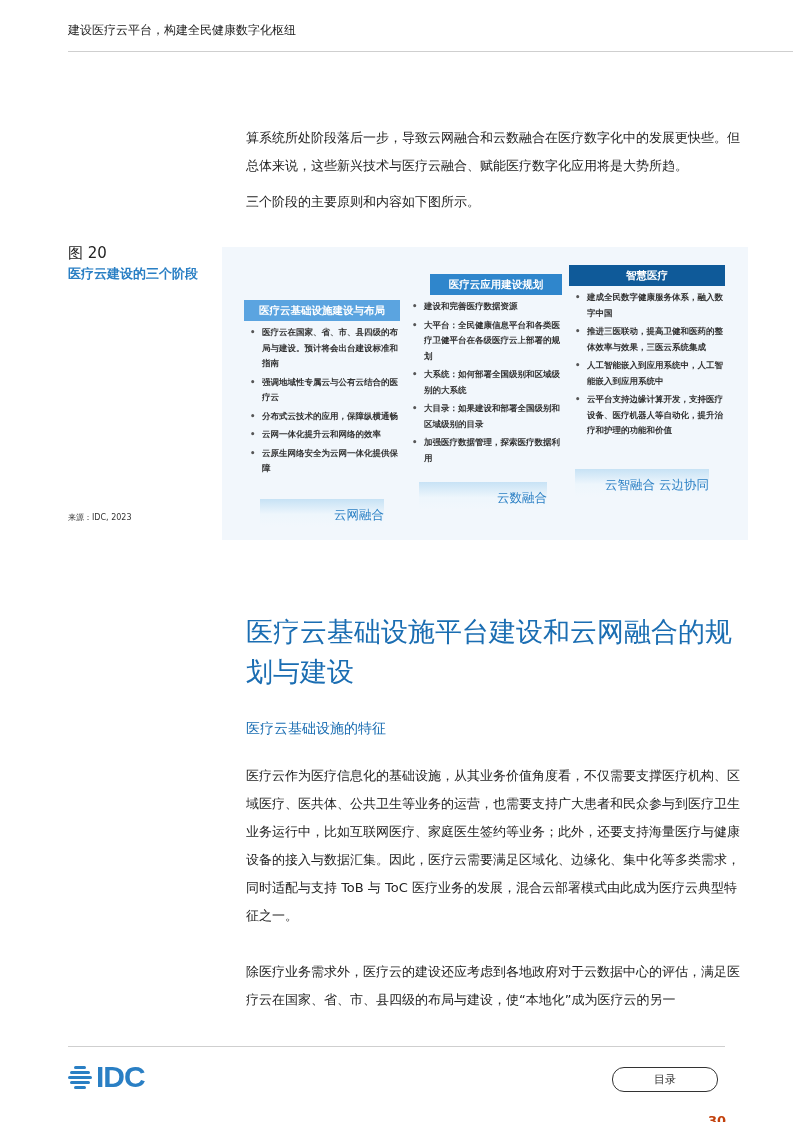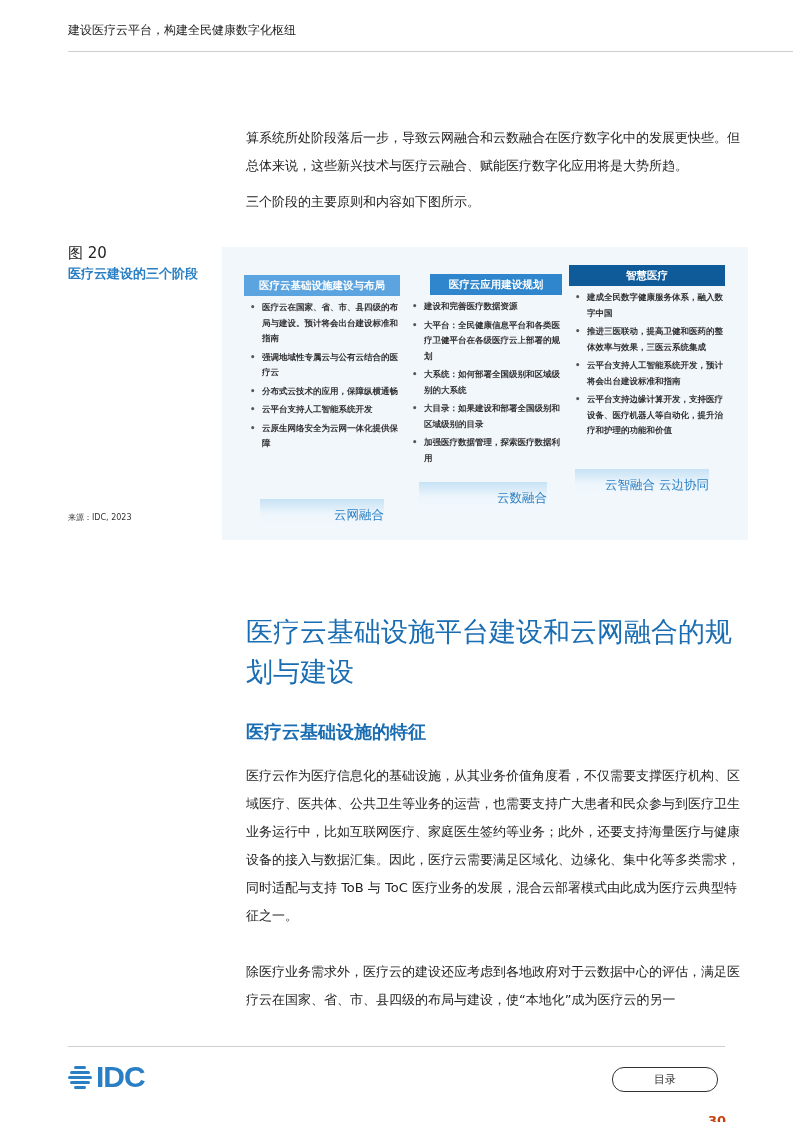--- a/index.html
+++ b/index.html
@@ -39,21 +39,21 @@
   .col-foot {
     position:absolute; height:28px; line-height:32px; text-align:right; font-size:12.5px; font-weight:normal;
     color:#2a7fc4;
     background:linear-gradient(to bottom, #c7e2f5 0%, #eef6fc 55%, rgba(242,247,252,0) 100%);
   }
 
   .section-title {
     position:absolute; left:246px; top:612px; width:500px; font-size:27px; line-height:40px; color:#1a6db2;
   }
   .sub-title {
-    position:absolute; left:246px; top:720px; font-size:18px; font-weight:bold; color:#1a6db2;
+    position:absolute; left:246px; top:720px; font-size:14px; font-weight:normal; color:#1a6db2;
   }
 
   .footer-rule { position:absolute; left:68px; width:657px; top:1046px; height:1px; background:#cfcfcf; }
   .logo { position:absolute; left:68px; top:1063px; height:28px; display:flex; align-items:center; }
   .logo-globe { width:24px; height:24px; position:relative; margin-right:4px; }
   .logo-globe span { position:absolute; left:0; right:0; height:3px; background:#2a7fc4; border-radius:2px; }
   .logo-text { font-family:"Liberation Sans", sans-serif; font-size:30px; font-weight:bold; color:#2a7fc4; letter-spacing:-1px; line-height:28px; }
   .toc-button {
     position:absolute; left:596px; top:1067px; width:104px; height:23px; border:1.3px solid #333; border-radius:12px;
     text-align:center; line-height:23px; font-size:11px; color:#333; background:#fff;margin-left:16px;
@@ -70,27 +70,27 @@
   <p>算系统所处阶段落后一步，导致云网融合和云数融合在医疗数字化中的发展更快些。但总体来说，这些新兴技术与医疗云融合、赋能医疗数字化应用将是大势所趋。</p>
   <p style="margin-top:8px;">三个阶段的主要原则和内容如下图所示。</p>
 </div>
 
 <div class="fig-label">图 20</div>
 <div class="fig-title">医疗云建设的三个阶段</div>
 <div class="fig-source">来源：IDC, 2023</div>
 
 <div class="figure-panel">
 
-  <div class="col" style="left:22px; top:28px;">
+  <div class="col" style="left:22px; top:53px;">
     <div class="col-head" style="background:#5ba4e0;">医疗云基础设施建设与布局</div>
     <ul class="col-list">
       <li>医疗云在国家、省、市、县四级的布局与建设。预计将会出台建设标准和指南</li>
       <li>强调地域性专属云与公有云结合的医疗云</li>
       <li>分布式云技术的应用，保障纵横通畅</li>
-      <li>云平台支持人工智能系统开发</li>
+      <li>云网一体化提升云和网络的效率</li>
       <li>云原生网络安全为云网一体化提供保障</li>
     </ul>
   </div>
   <div class="col-foot" style="left:38px; top:252px; width:124px;">云网融合</div>
 
   <div class="col" style="left:184px; top:27px;">
     <div class="col-head" style="background:#2f86cc;margin-left:24px;">医疗云应用建设规划</div>
     <ul class="col-list">
       <li>建设和完善医疗数据资源</li>
       <li>大平台：全民健康信息平台和各类医疗卫健平台在各级医疗云上部署的规划</li>
@@ -99,21 +99,21 @@
       <li>加强医疗数据管理，探索医疗数据利用</li>
     </ul>
   </div>
   <div class="col-foot" style="left:197px; top:235px; width:128px;">云数融合</div>
 
   <div class="col" style="left:347px; top:18px;">
     <div class="col-head" style="background:#0f5a99;text-align:center;">智慧医疗</div>
     <ul class="col-list">
       <li>建成全民数字健康服务体系，融入数字中国</li>
       <li>推进三医联动，提高卫健和医药的整体效率与效果，三医云系统集成</li>
-      <li>云平台支持人工智能系统开发，预计将会出台建设标准和指南</li>
+      <li>人工智能嵌入到应用系统中，人工智能嵌入到应用系统中</li>
       <li>云平台支持边缘计算开发，支持医疗设备、医疗机器人等自动化，提升治疗和护理的功能和价值</li>
     </ul>
   </div>
   <div class="col-foot" style="left:353px; top:222px; width:134px;">云智融合 云边协同</div>
 </div>
 
 <div class="section-title">医疗云基础设施平台建设和云网融合的规划与建设</div>
 <div class="sub-title">医疗云基础设施的特征</div>
 
 <div class="body-text" style="top:762px;">

